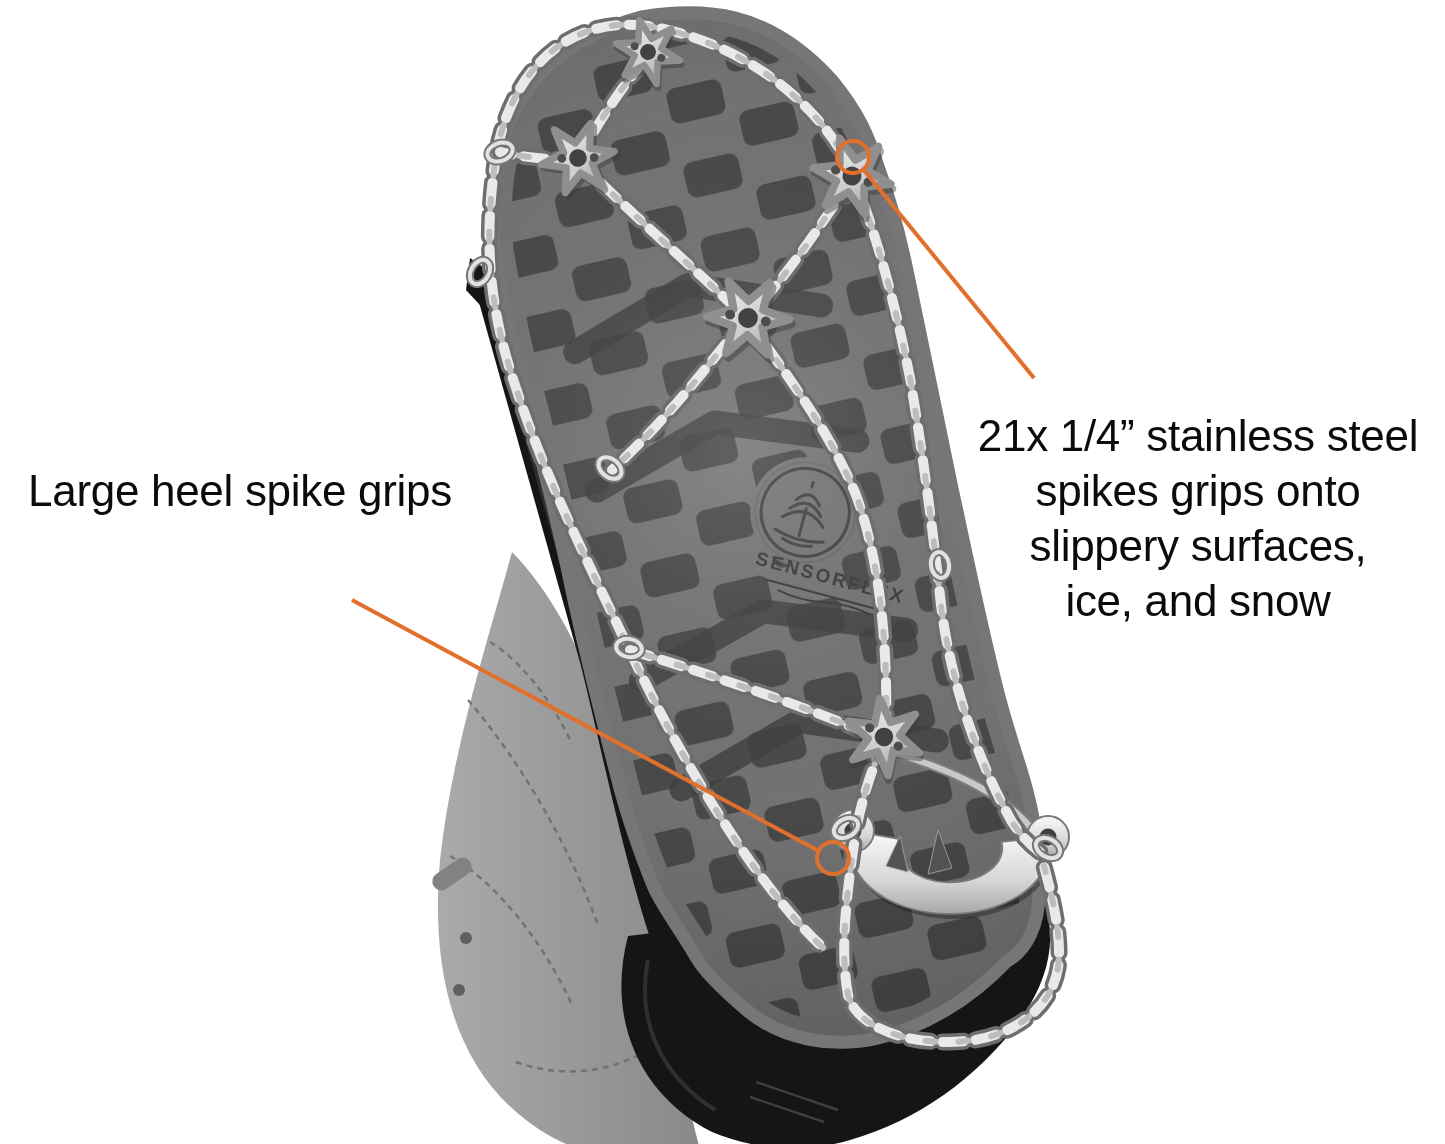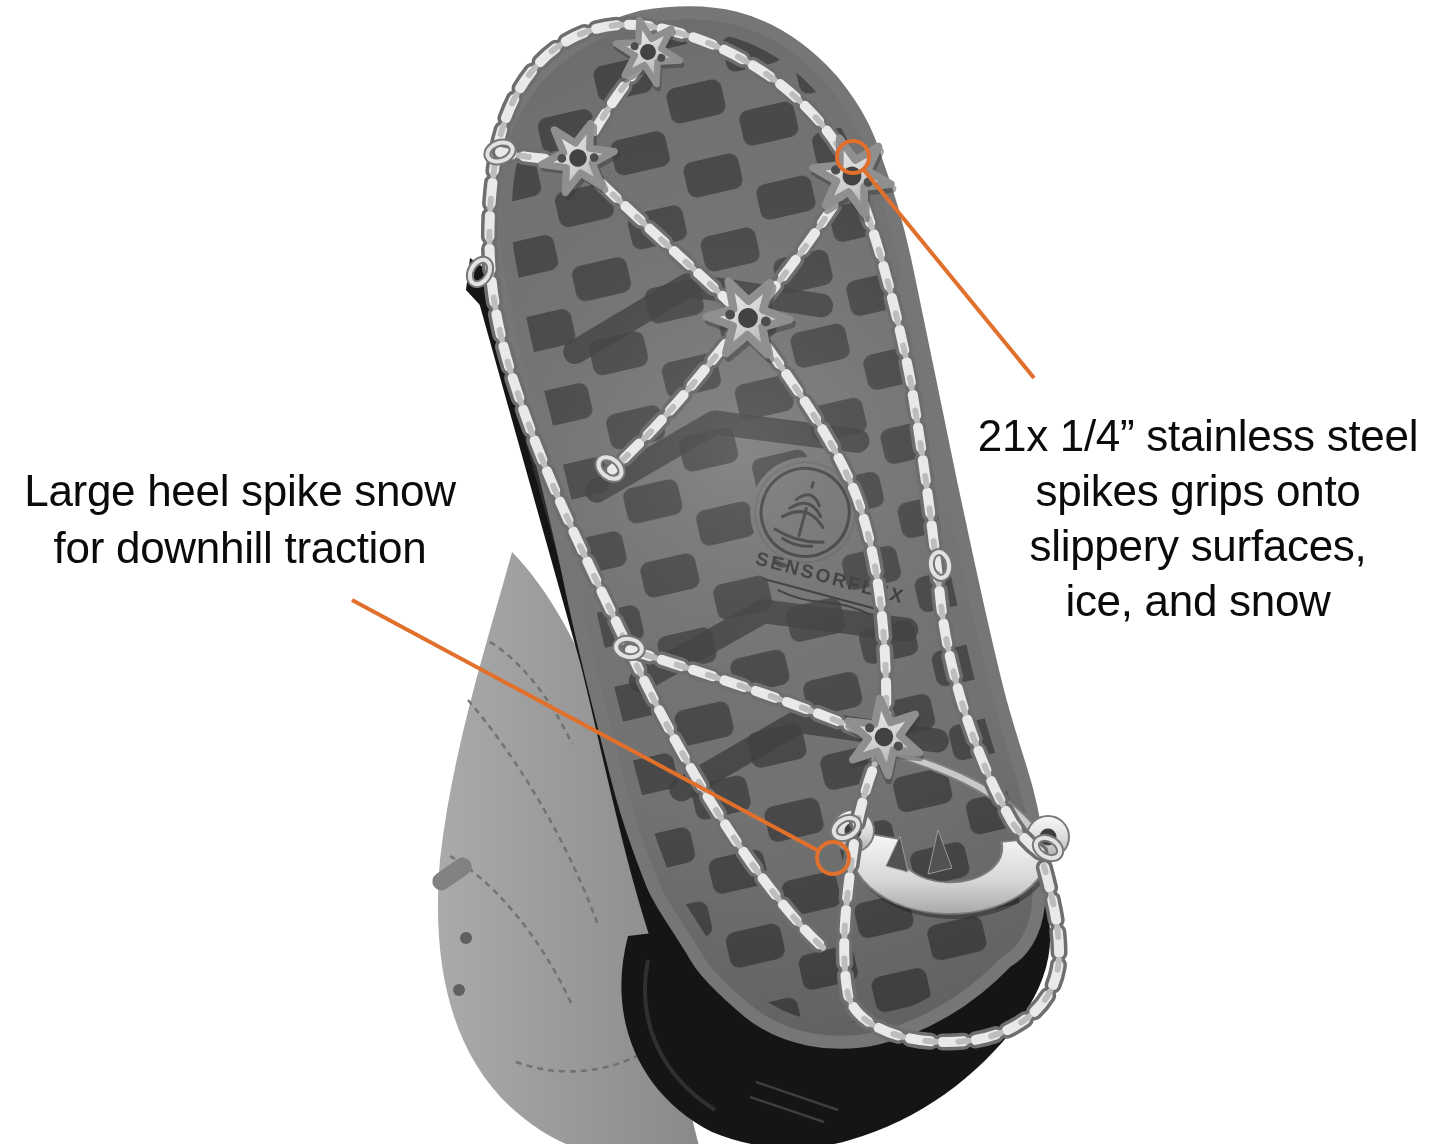--- a/index.html
+++ b/index.html
@@ -214,22 +214,21 @@
       <circle cx="853" cy="157" r="16" stroke="#e0702c"></circle>
       <line x1="863" y1="169" x2="1034" y2="378" stroke="#e0702c"></line>
     </g>
     <g fill="none" stroke="#e0702c" stroke-width="4">
       <line x1="352" y1="600" x2="817" y2="850" stroke="#e0702c"></line>
       <circle cx="833" cy="858" r="16" stroke="#e0702c"></circle>
     </g>
   </svg>
 
   <div class="callout-text" id="heel-text">
-    <span class="line">Large heel spike snow</span>
-    <span class="line">for downhill traction</span>
+    <span class="line">Large heel spike grips</span>
   </div>
 
   <div class="callout-text" id="spike-text">
     <span class="line">21x 1/4” stainless steel</span>
     <span class="line">spikes grips onto</span>
     <span class="line">slippery surfaces,</span>
     <span class="line">ice, and snow</span>
   </div>
 
 </div>

